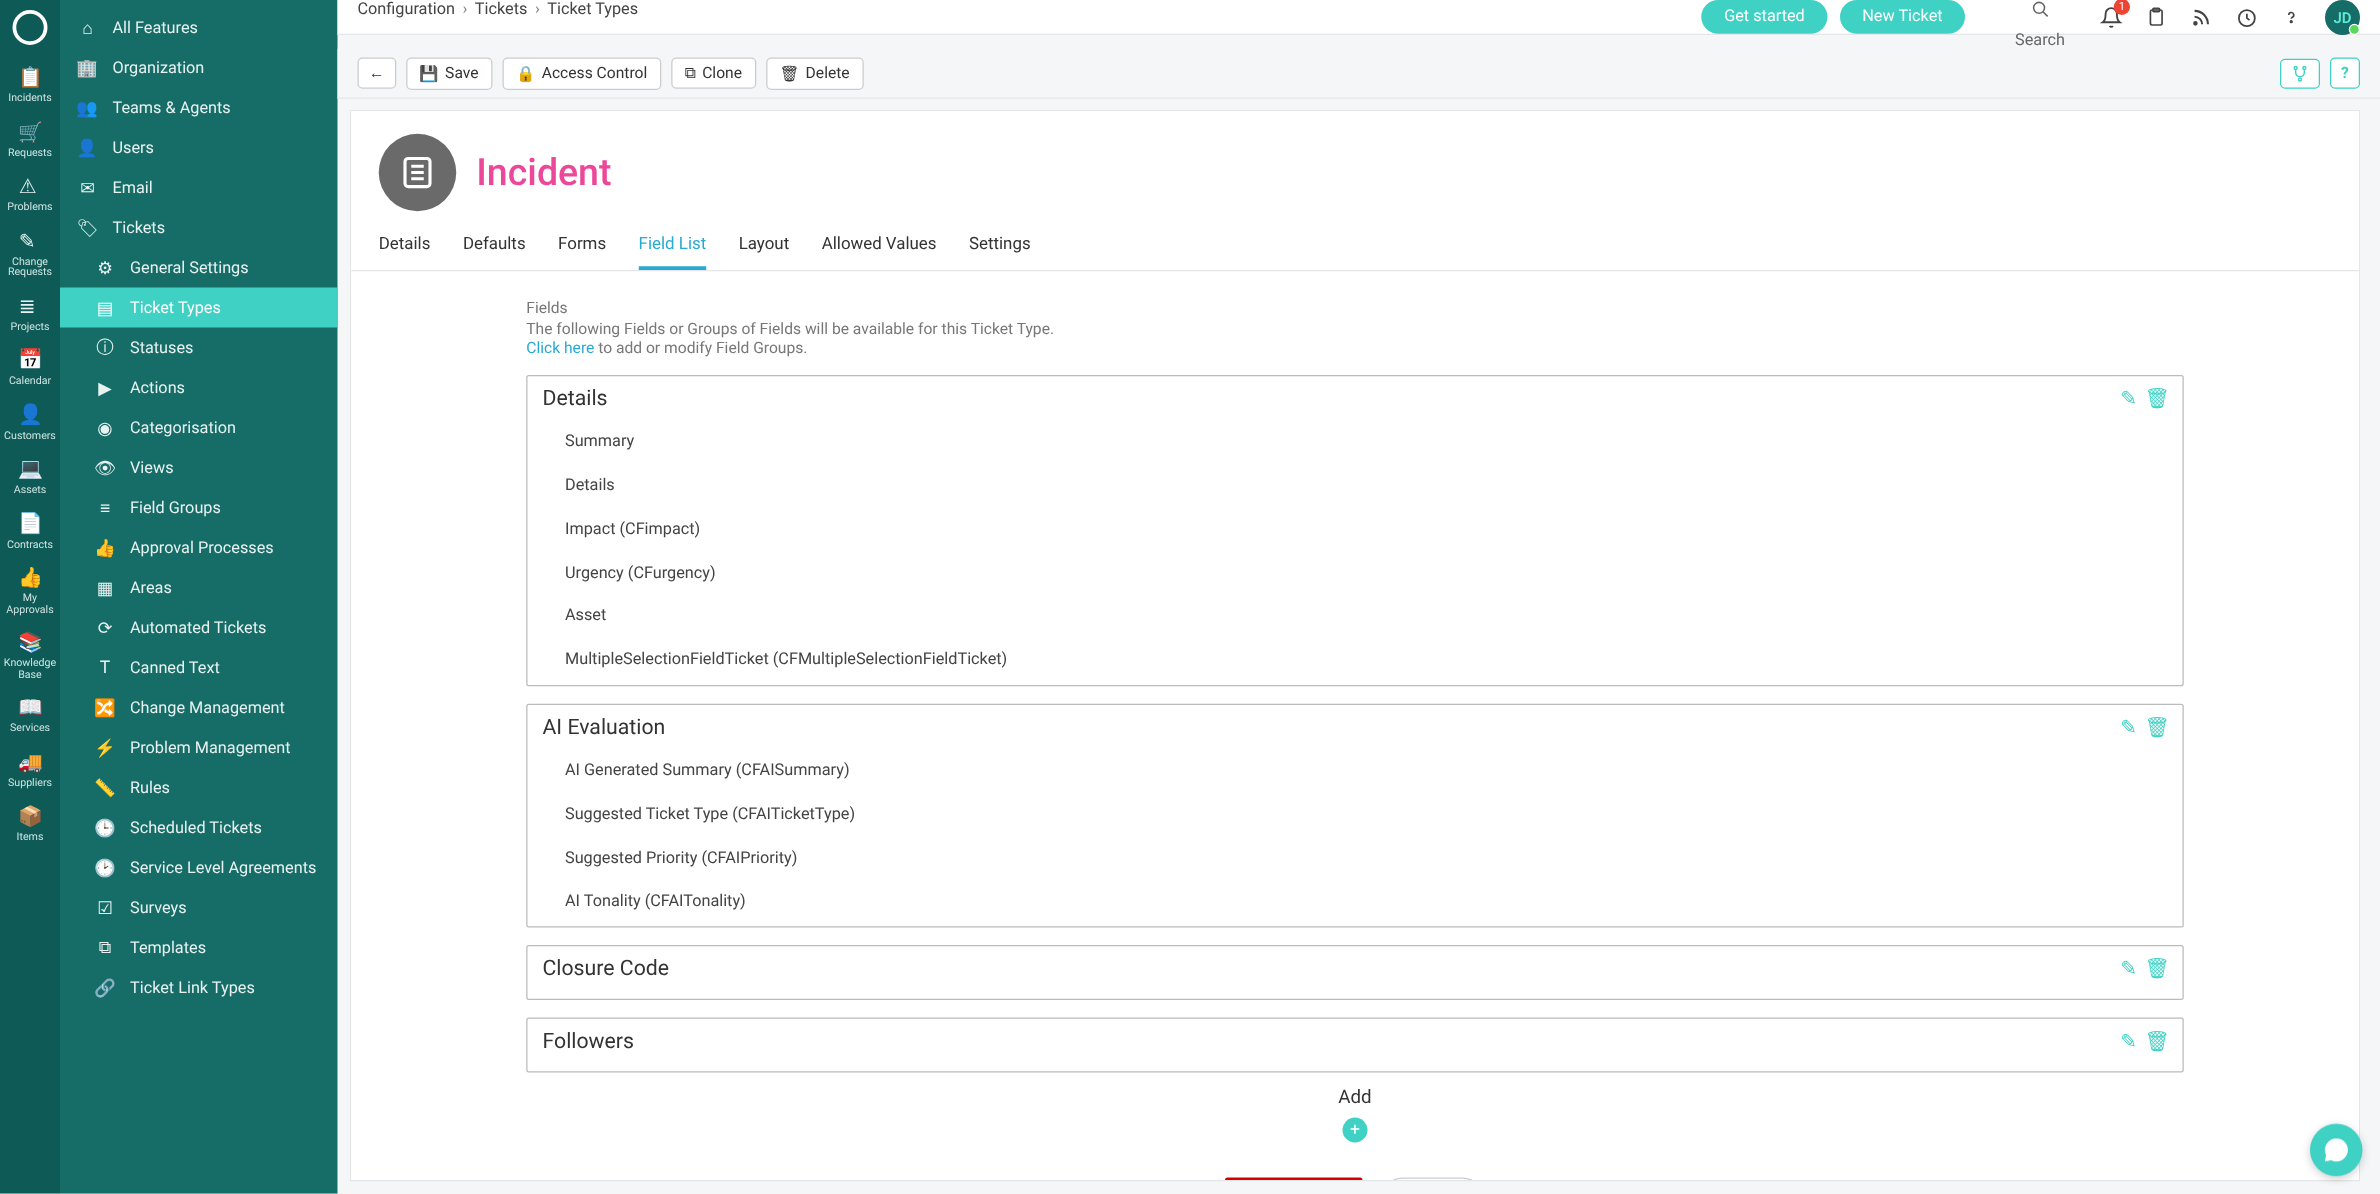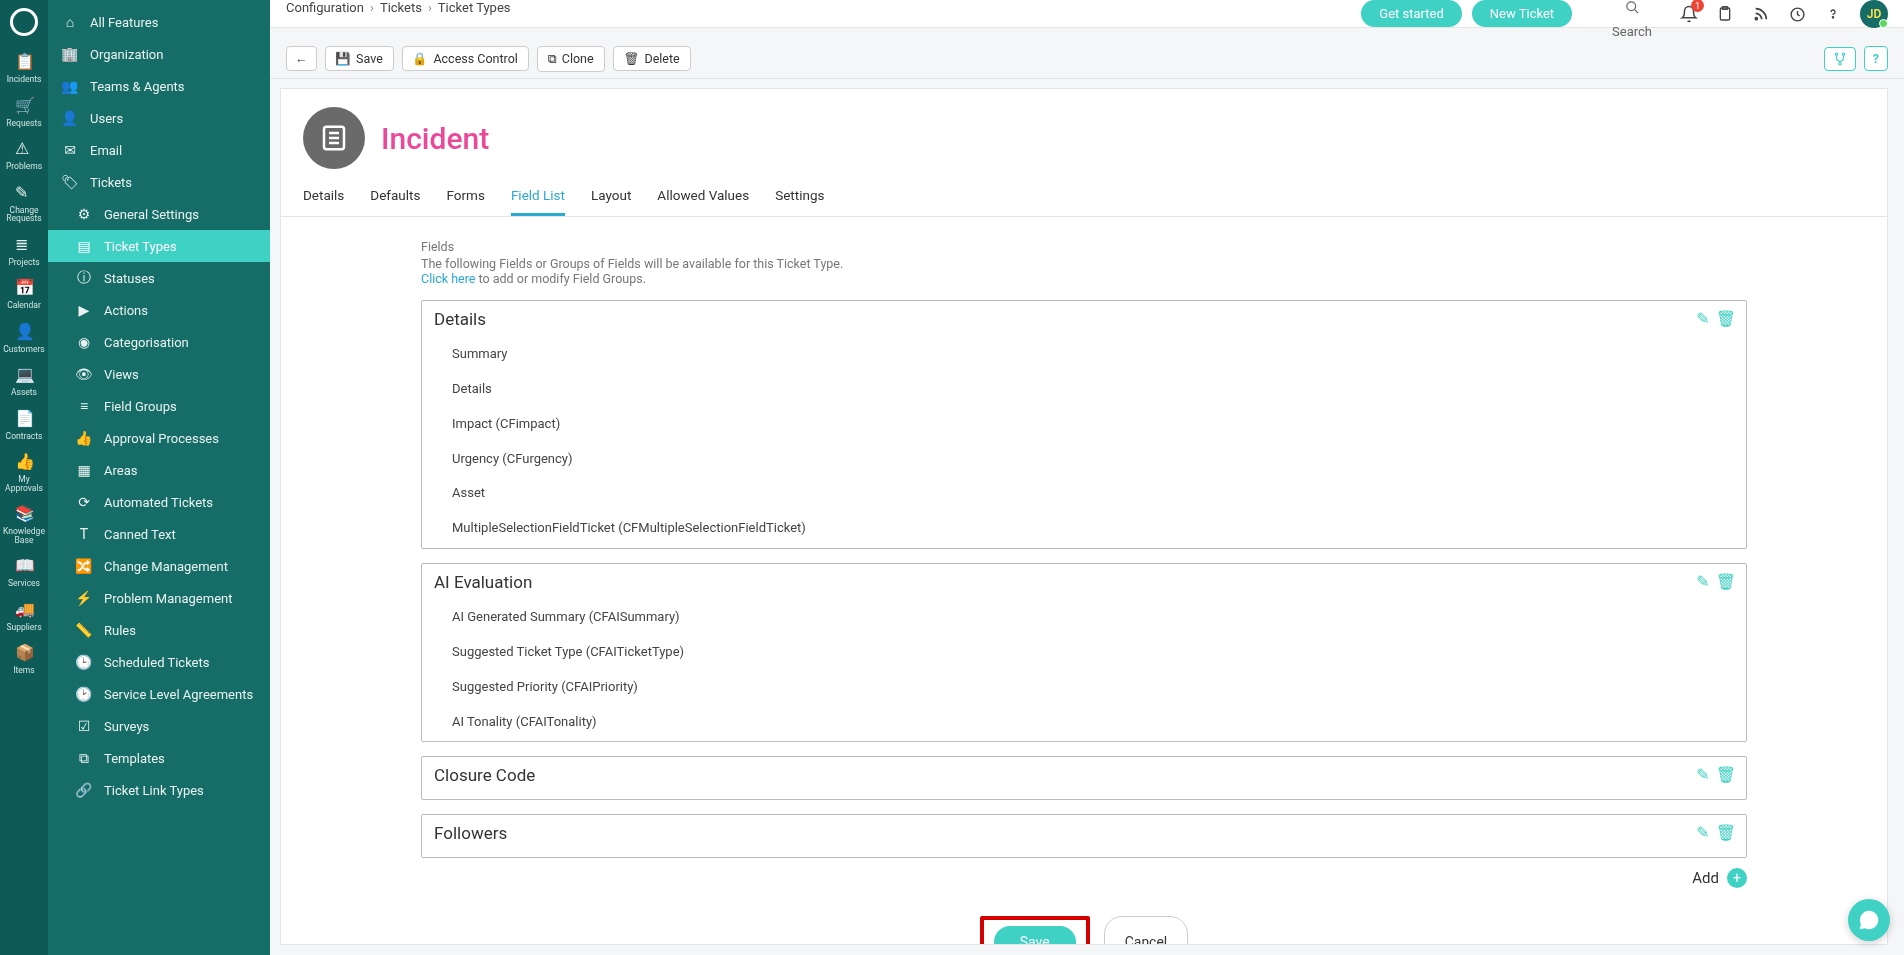--- a/index.html
+++ b/index.html
@@ -22,21 +22,21 @@
 
 .topbar { position: absolute; left: 270px; right: 0; top: 0; height: 28px; background: #fff; border-bottom: 1px solid #e3e5e7; display: flex; align-items: flex-start; padding: 0 16px; gap: 10px; }
 .breadcrumb { font-size: 13px; color: #444; display: flex; gap: 6px; align-items: center; }
 .breadcrumb span.sep { color: #888; }
 .topbar .spacer { flex: 1; }
 .pill-btn { background: #3fd1c4; color: #fff; border: none; border-radius: 16px; padding: 6px 18px; font-size: 13px; cursor: pointer; }
 .search-wrap { display: flex; align-items: center; gap: 6px; color: #666; font-size: 13px; }
 .top-icons { display: flex; align-items: center; gap: 18px; margin-left: 18px; }
 .top-icon { width: 18px; height: 18px; color: #444; cursor: pointer; position: relative; display:flex; align-items:center; justify-content:center; }
 .badge { position: absolute; top: -6px; right: -6px; background: #e43; color: #fff; border-radius: 50%; font-size: 9px; width: 13px; height: 13px; display: flex; align-items: center; justify-content: center; }
-.avatar { width: 28px; height: 28px; border-radius: 50%; background: #166c67; color: #fde047; display: flex; align-items: center; justify-content: center; font-size: 12px; font-weight: 600; position: relative; }
+.avatar { width: 28px; height: 28px; border-radius: 50%; background: #166c67; color: #5eead4; display: flex; align-items: center; justify-content: center; font-size: 12px; font-weight: 600; position: relative; }
 .avatar .dot { position: absolute; bottom: 0; right: 0; width: 9px; height: 9px; background: #5bd75b; border-radius: 50%; border: 1.5px solid #fff; }
 
 
 .actionbar { position: absolute; left: 270px; right: 0; top: 39px; height: 40px; background: #f5f6f7; border-bottom: 1px solid #e3e5e7; display: flex; align-items: center; padding: 0 16px; gap: 8px; }
 .btn-sm { background: #fff; border: 1px solid #ccc; border-radius: 4px; padding: 4px 10px; font-size: 12.5px; color: #333; cursor: pointer; display: inline-flex; align-items: center; gap: 5px; }
 .btn-sm.icon-only { padding: 4px 8px; }
 .actionbar .spacer { flex: 1; }
 .btn-teal-outline { border: 1px solid #3fd1c4; color: #3fd1c4; }
 
 
@@ -55,21 +55,21 @@
 .content .desc-text { font-size: 12.5px; color: #777; margin-top: 2px; }
 .content .link { color: #2aa9d2; cursor: pointer; }
 
 .group-card { border: 1px solid #bbb; border-radius: 2px; margin-top: 14px; padding: 8px 12px 10px; position: relative; }
 .group-title { font-size: 17px; color: #333; margin-bottom: 4px; }
 .group-card .actions { position: absolute; top: 8px; right: 10px; display: flex; gap: 6px; color: #3fd1c4; }
 .group-card .actions span { cursor: pointer; }
 .field-list { padding-left: 18px; }
 .field-item { font-size: 13px; color: #444; line-height: 1.45; margin-top: 16px; }
 
-.add-row { display: flex; justify-content: flex-end; align-items: center; gap: 8px; margin-top: 10px; font-size: 15px; color: #333; }
+.add-row { display: flex; justify-content: flex-end; align-items: center; gap: 8px; margin-top: 10px; font-size: 15px; color: #333; flex-direction: column; }
 .add-btn { width: 20px; height: 20px; border-radius: 50%; background: #3fd1c4; color: #fff; display: flex; align-items: center; justify-content: center; font-size: 14px; cursor: pointer; }
 
 .bottom-actions { display: flex; justify-content: center; gap: 14px; margin-top: 28px; position: relative; }
 .highlight-box { border: 4px solid #d40000; padding: 6px 10px; border-radius: 2px; display:inline-flex; }
 .save-btn { background: #3fd1c4; color: #fff; border: none; border-radius: 18px; padding: 8px 26px; font-size: 14px; cursor: pointer; }
 .cancel-btn { background: #fff; border: 1px solid #ccc; border-radius: 18px; padding: 8px 20px; font-size: 14px; cursor: pointer; color: #333; }
 
 .fab { position: absolute; right: 14px; bottom: 14px; width: 42px; height: 42px; border-radius: 50%; background: #3fd1c4; color: #fff; display: flex; align-items: center; justify-content: center; cursor: pointer; box-shadow: 0 2px 8px rgba(0,0,0,.2); }
 
 

